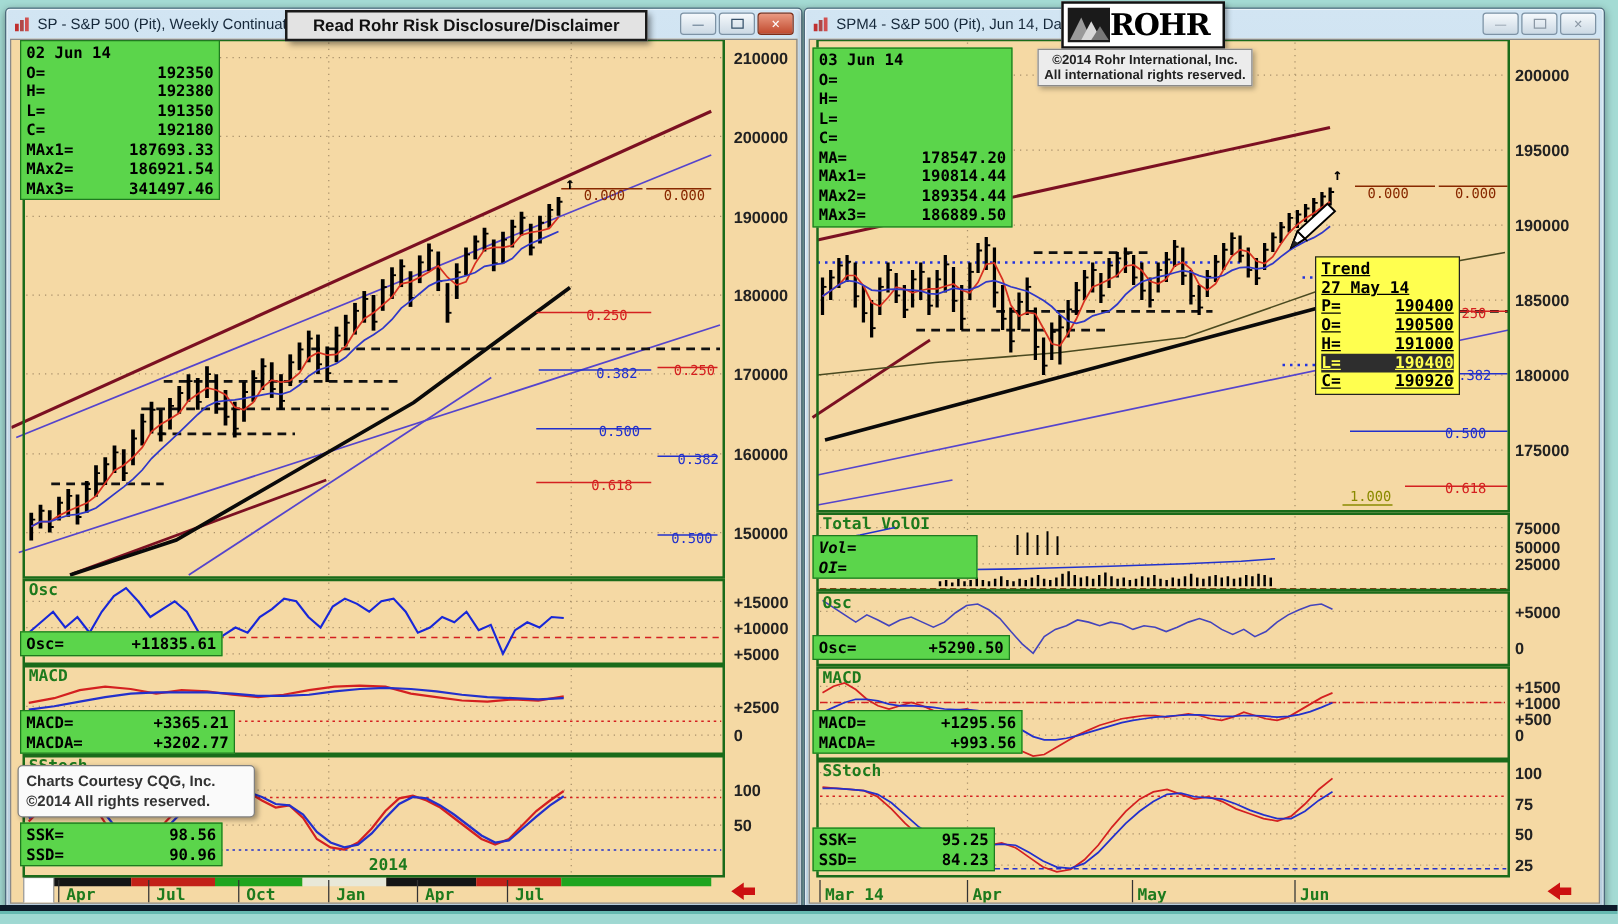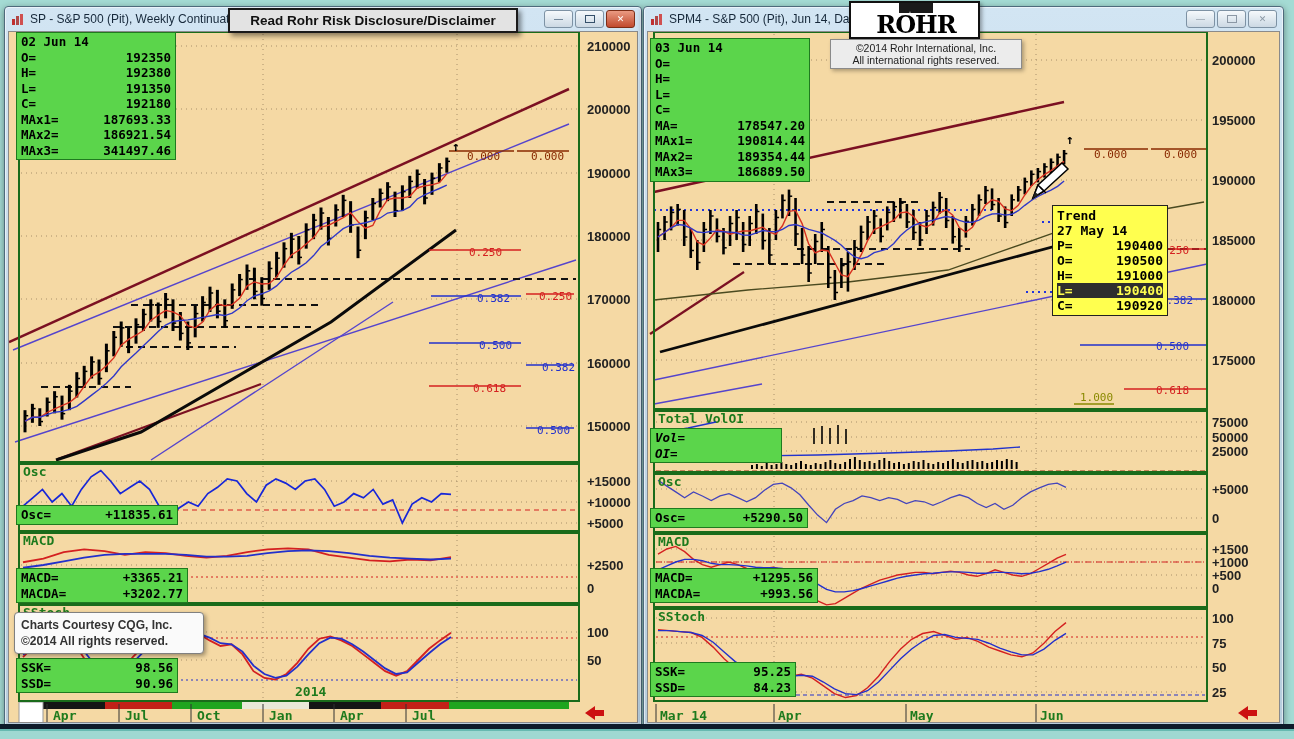--- a/index.html
+++ b/index.html
@@ -30,38 +30,38 @@
   text.month{font:bold 13px "DejaVu Sans Mono",monospace;}
   text.fib{font:11px "DejaVu Sans Mono",monospace;}
   
   .gbox{position:absolute;background:#5bd54b;border:1px solid #1f7a1f;color:#000;
        font:bold 12.5px "DejaVu Sans Mono",monospace;padding:1px 4px;z-index:5;}
   .gbox .r{display:flex;line-height:15.5px;white-space:pre;}
   .gbox .r .val{margin-left:auto;}
   
   .ttip{position:absolute;background:#ffff4f;border:1px solid #222;color:#000;
        font:bold 13px "DejaVu Sans Mono",monospace;padding:2px 4px;z-index:10;}
-  .ttip .r{display:flex;line-height:15px;white-space:pre;}
+  .ttip .r{display:flex;line-height:15px;white-space:pre;text-decoration:underline;}
   .ttip .r .val{margin-left:auto;}
   .ttip .r.hl{background:#2e2e2e;color:#ffff4f;}
   
   .disclaimer{position:absolute;left:228px;top:8px;width:278px;background:#e3e3e3;
        border:2px solid #1a1a1a;box-shadow:3px 3px 5px rgba(0,0,0,.45);z-index:11;
        text-align:center;padding:3px 4px;}
   .disclaimer .d1{font-weight:bold;font-size:13.5px;color:#111;}
   .disclaimer .d2{font-weight:bold;font-size:13.5px;color:#111;}
   .disclaimer a{color:#2230cc;text-decoration:underline;cursor:pointer;}
   .rohrlogo{position:absolute;left:849px;top:1px;width:124px;height:34px;background:#fff;
        border:2px solid #111;z-index:11;display:flex;align-items:center;padding-left:3px;
-       box-shadow:2px 2px 4px rgba(0,0,0,.35);flex-direction:column;}
+       box-shadow:2px 2px 4px rgba(0,0,0,.35);}
   .rohrtext{font-family:"DejaVu Serif",serif;font-weight:bold;font-size:24px;color:#000;
        letter-spacing:-1px;line-height:1;}
   .rohrcopy{position:absolute;left:830px;top:39px;width:166px;background:#ececec;
-       border:1px solid #8a8a8a;z-index:11;text-align:center;padding:2px 12px;
-       font-weight:normal;font-size:10.5px;color:#222;line-height:12px;
+       border:1px solid #8a8a8a;z-index:11;text-align:center;padding:2px 2px;
+       font-weight:bold;font-size:10.5px;color:#222;line-height:12px;
        box-shadow:2px 2px 4px rgba(0,0,0,.3);}
   .cqgbox{position:absolute;left:14px;top:612px;width:176px;background:#fafafa;
        border:1px solid #808080;border-radius:4px;z-index:10;padding:4px 6px;
        font-weight:bold;font-size:12px;color:#333;line-height:16px;
        box-shadow:2px 2px 4px rgba(0,0,0,.35);}
   .pencil{position:absolute;left:1026px;top:158px;z-index:12;}
 </style>
 </head>
 <body>
 

